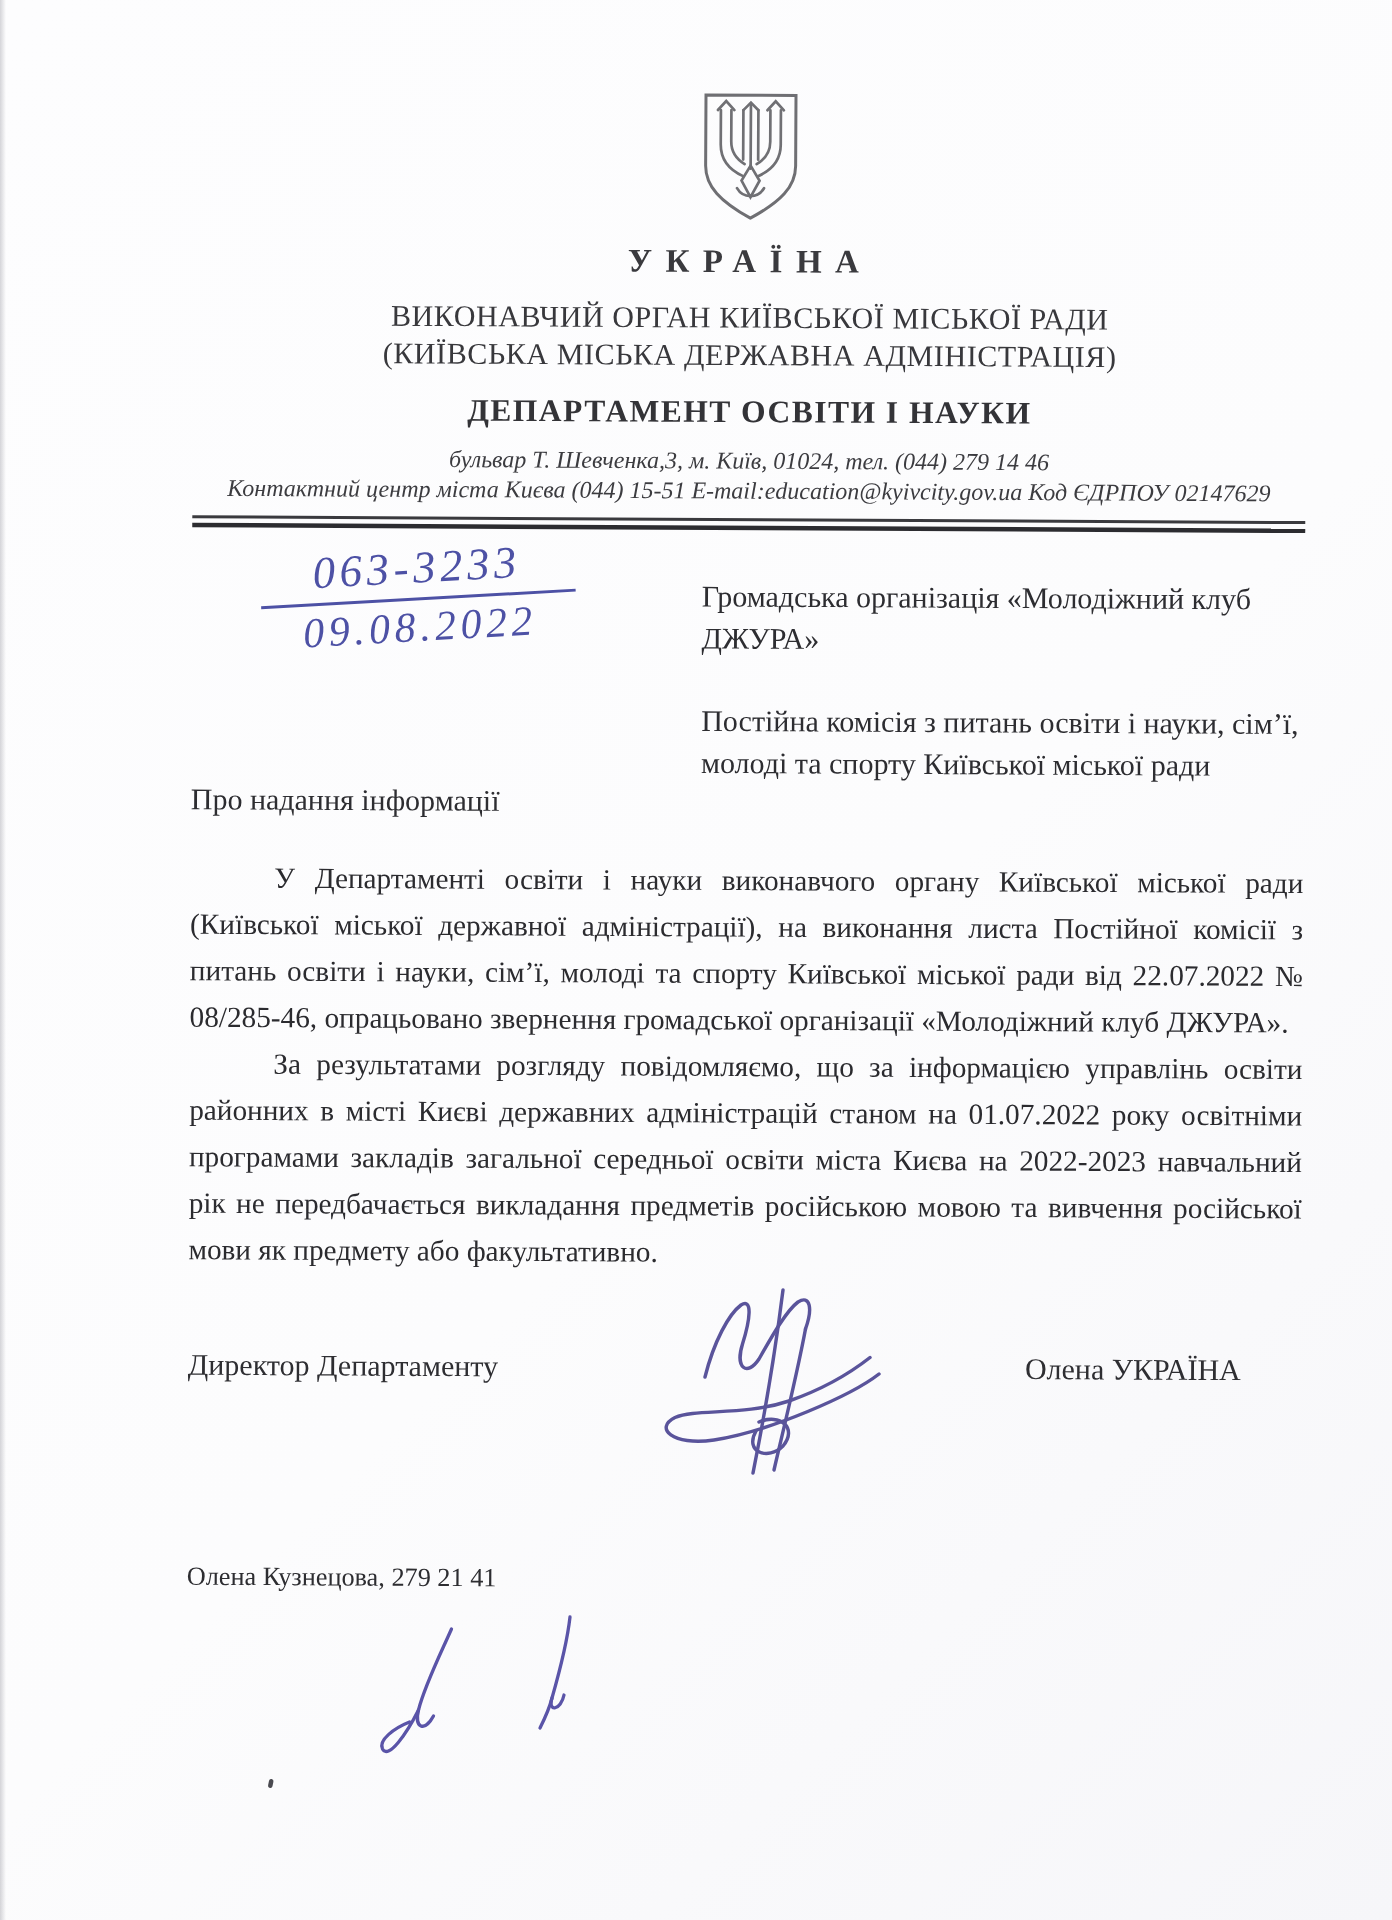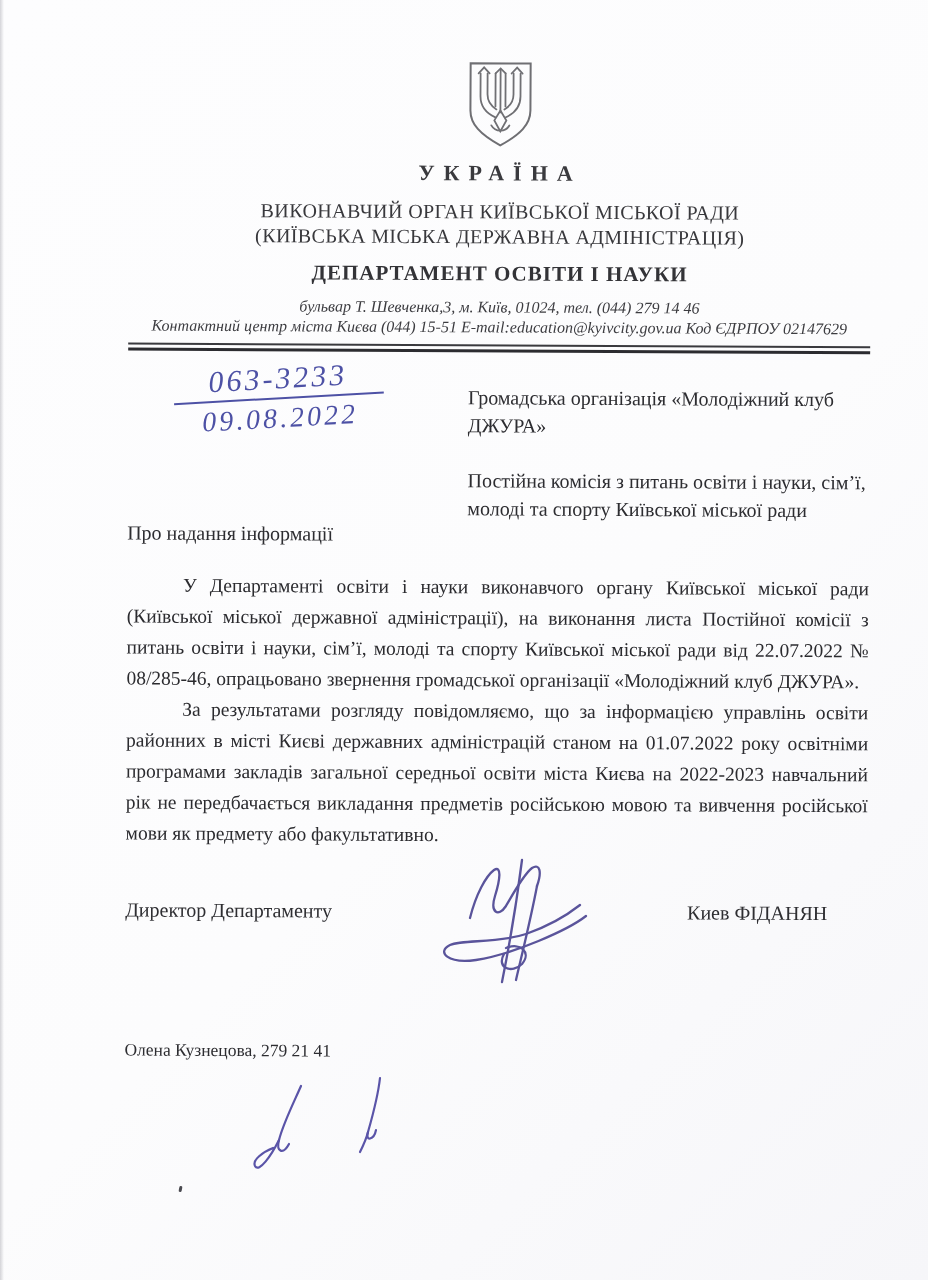--- a/index.html
+++ b/index.html
@@ -117,21 +117,21 @@
       </div>
     </div>
 
     <div class="body-text">
       <p>У Департаменті освіти і науки виконавчого органу Київської міської ради (Київської міської державної адміністрації), на виконання листа Постійної комісії з питань освіти і науки, сім’ї, молоді та спорту Київської міської ради від 22.07.2022 № 08/285-46, опрацьовано звернення громадської організації «Молодіжний клуб ДЖУРА».</p>
       <p>За результатами розгляду повідомляємо, що за інформацією управлінь освіти районних в місті Києві державних адміністрацій станом на 01.07.2022 року освітніми програмами закладів загальної середньої освіти міста Києва на 2022-2023 навчальний рік не передбачається викладання предметів російською мовою та вивчення російської мови як предмету або факультативно.</p>
     </div>
 
     <div class="sig-row">
       <div class="sig-title">Директор Департаменту</div>
-      <div class="sig-name">Киев ФІДАНЯН</div>
+      <div class="sig-name">Олена УКРАЇНА</div>
     </div>
 
     <div class="footer">Олена Кузнецова, 279 21 41</div>
   </div>
 
 
   <span class="signature-svg">
     <svg width="180" height="130" viewBox="0 0 180 130" fill="none">
       <g stroke="#5a549b" stroke-width="2.3" stroke-linecap="round">
         <path d="M52 62 C58 38 68 20 76 14 C84 9 82 24 77 40 C72 56 80 62 88 50 C96 36 106 18 114 12 C122 7 124 16 119 30"></path>

